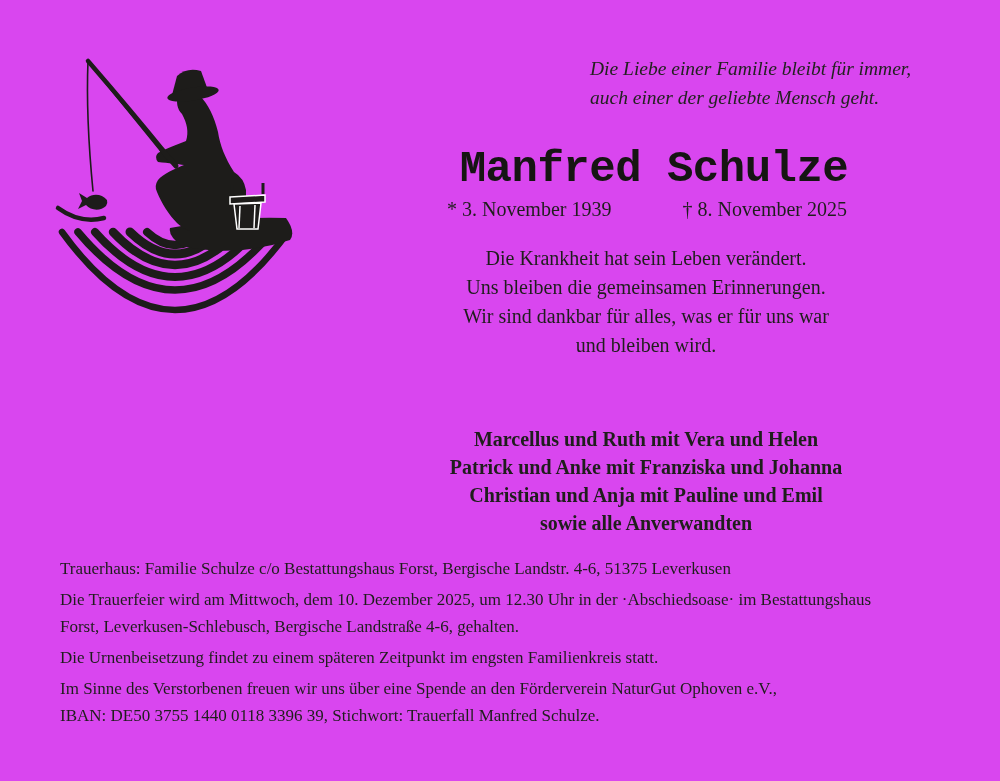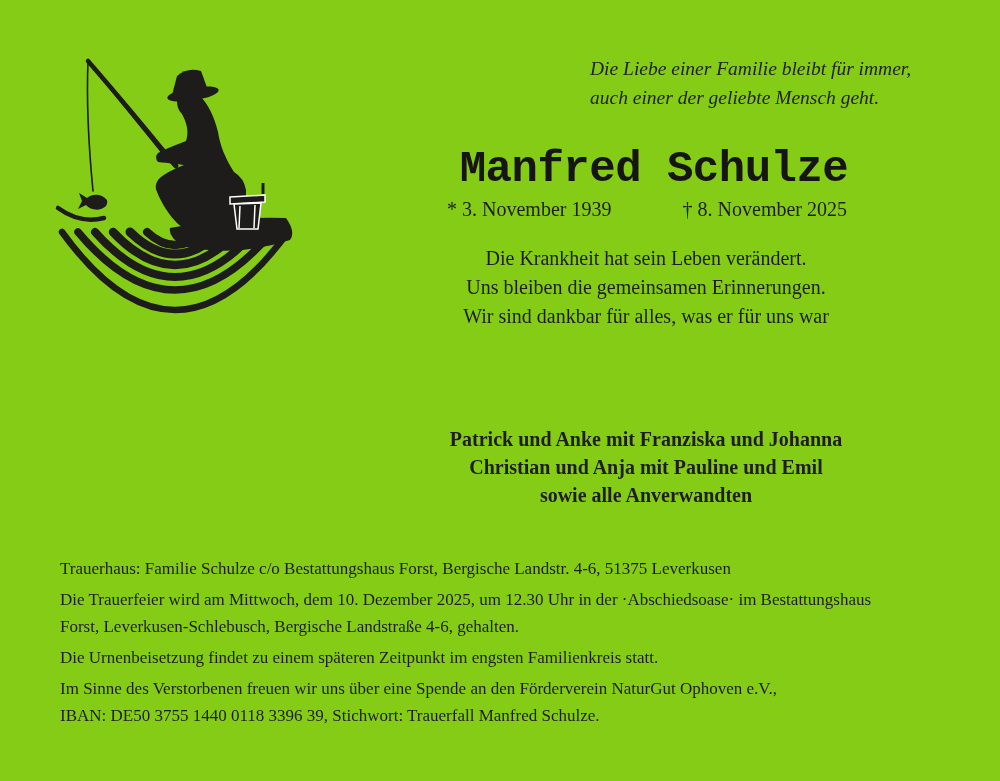--- a/index.html
+++ b/index.html
@@ -1,20 +1,20 @@
 <!DOCTYPE html>
 <html lang="de"><head>
 <meta charset="utf-8">
 <style>
   html, body { margin: 0; padding: 0; background: #ffffff; }
   .sheet {
     position: relative;
     width: 1000px;
     height: 781px;
-    background: #84cc16;
+    background: #d946ef;
     overflow: hidden;
     font-family: "Liberation Serif", serif;
     color: #1f1e1c;
   }
 
   
   .illustration {
     position: absolute;
     left: 50px;
     top: 50px;
@@ -164,24 +164,26 @@
 
   <div class="dates">
     <span>* 3. November 1939</span>
     <span>† 8. November 2025</span>
   </div>
 
   <div class="obituary">
     <div>Die Krankheit hat sein Leben verändert.</div>
     <div>Uns bleiben die gemeinsamen Erinnerungen.</div>
     <div>Wir sind dankbar für alles, was er für uns war</div>
+    <div>und bleiben wird.</div>
   </div>
 
 
   <div class="family">
+    <div>Marcellus und Ruth mit Vera und Helen</div>
     <div>Patrick und Anke mit Franziska und Johanna</div>
     <div>Christian und Anja mit Pauline und Emil</div>
     <div>sowie alle Anverwandten</div>
   </div>
 
   <div class="details">
     <p>
       </p>
       <div>Trauerhaus: Familie Schulze c/o Bestattungshaus Forst, Bergische Landstr. 4-6, 51375 Leverkusen</div>
     <p></p>

